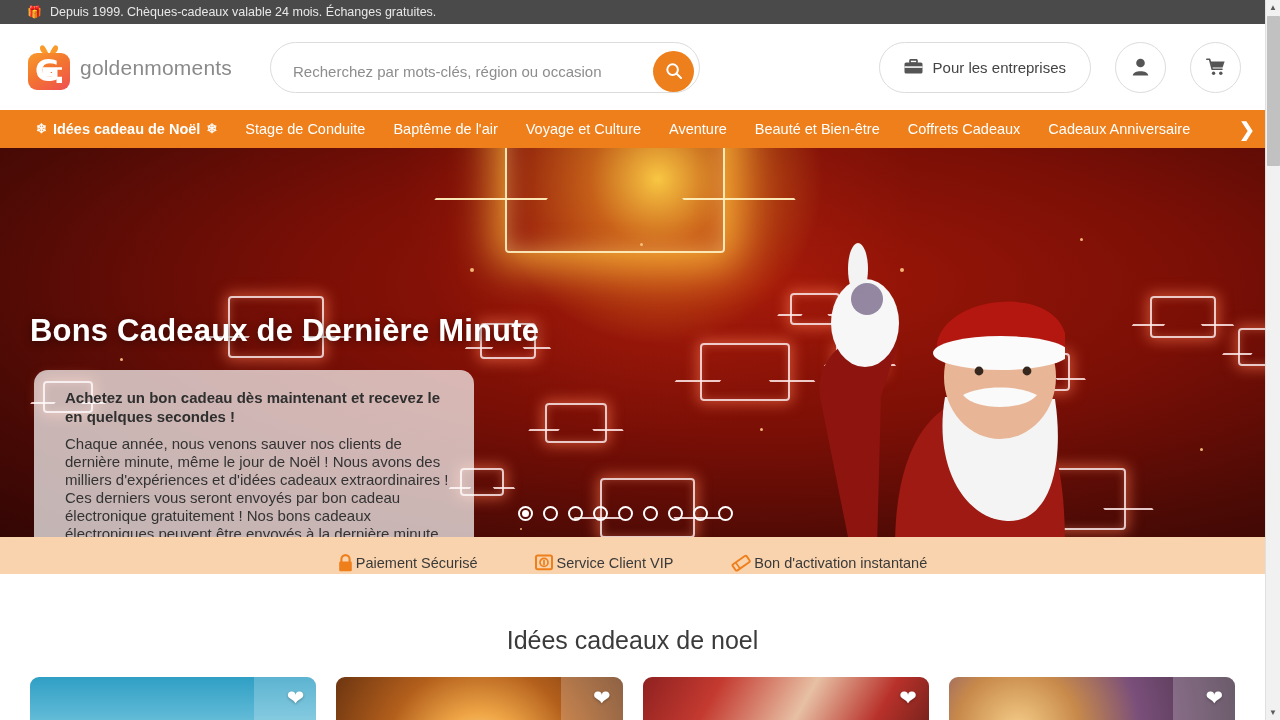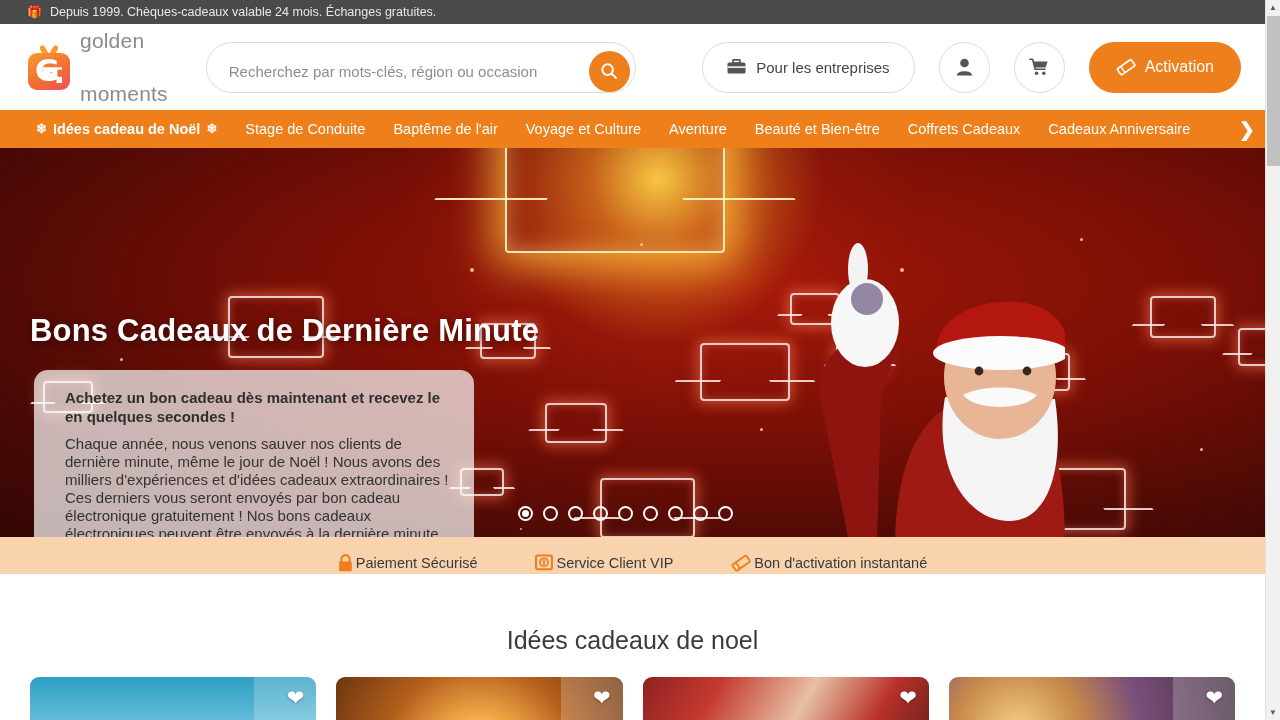--- a/index.html
+++ b/index.html
@@ -47,21 +47,21 @@
     background: #fff;
     -webkit-mask: radial-gradient(circle, #000 100%, #000 100%);
     clip-path: polygon(0 0, 100% 0, 100% 40%, 55% 40%, 55% 55%, 78% 55%, 78% 72%, 22% 72%, 22% 28%, 100% 28%, 100% 0, 0 0, 0 100%, 100% 100%, 100% 72%, 78% 72%, 78% 100%, 0 100%);
   }
   .logo-g {
     position: absolute; left: 7px; top: 13px;
     font-size: 30px; font-weight: bold; color: #fff; line-height: 28px;
     font-family: "DejaVu Sans", sans-serif;
   }
   .logo-bow { position: absolute; top: 0; left: 10px; width: 22px; height: 12px; }
-  .logo-text { display: flex; flex-direction: column; line-height: 21px; gap: 32px; }
+  .logo-text { display: flex; flex-direction: row; line-height: 21px; }
   .logo-text span { font-size: 21px; color: #8a8a8a; letter-spacing: .2px; }
 
   .search-wrap {
     margin-left: 38px;
     width: 430px; height: 51px;
     border: 1px solid #dcdcdc;
     border-radius: 26px;
     display: flex; align-items: center;
     padding: 8px 5px 0 22px;
     background: #fff;
@@ -262,29 +262,20 @@
 
       <div class="icon-circle">
         <svg width="20" height="18" viewBox="0 0 20 18">
           <path d="M0.8 1.2 H3.6 L6.2 11.2 H16" fill="none" stroke="#555" stroke-width="1.6" stroke-linecap="round" stroke-linejoin="round"></path>
           <path d="M4.6 3.6 H18.6 L16.6 9.6 H6.2 Z" fill="#555"></path>
           <circle cx="7.6" cy="15.2" r="1.7" fill="#555"></circle>
           <circle cx="14.8" cy="15.2" r="1.7" fill="#555"></circle>
         </svg>
       </div>
 
-      <button class="activation-btn">
-        <svg width="20" height="20" viewBox="0 0 20 20">
-          <g transform="rotate(-35 10 10)">
-            <rect x="1.5" y="6.5" width="17" height="7.5" rx="1.4" fill="none" stroke="#fff" stroke-width="1.7"></rect>
-            <line x1="6" y1="6.5" x2="6" y2="14" stroke="#fff" stroke-width="1.4"></line>
-          </g>
-        </svg>
-        <span>Activation</span>
-      </button>
     </div>
   </div>
 
   <div class="nav">
     <div class="nav-item first">
       <span class="flake">❄</span>
       <span>Idées cadeau de Noël</span>
       <span class="flake">❄</span>
     </div>
     <div class="nav-item">Stage de Conduite</div>

